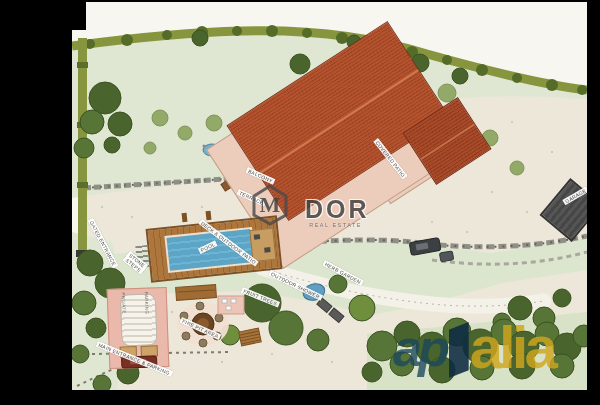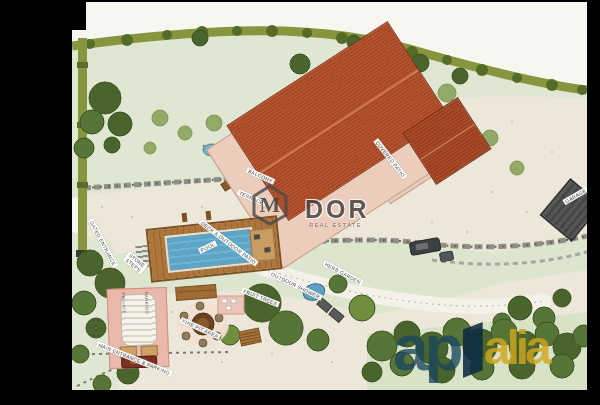--- a/index.html
+++ b/index.html
@@ -60,24 +60,24 @@
   .watermark{position:absolute;left:180px;top:182px;width:140px;height:50px;opacity:.82;z-index:40;
       display:flex;align-items:center;}
   .wm-name{font-size:25px;font-weight:bold;letter-spacing:3px;color:#3f3f3f;margin-left:9px;
       text-shadow:1px 1px 0 #fff,-1px -1px 0 #fff,1px -1px 0 #fff,-1px 1px 0 #fff;padding-left:44px;}
   .wm-tag{position:absolute;right:30px;bottom:6px;font-size:5.5px;letter-spacing:1.5px;color:#5a5a5a;
       text-shadow:0 0 2px #fff;}
 
   
   .brand{position:absolute;left:393px;top:320px;width:210px;height:85px;z-index:50;}
   .brand-row{display:flex;align-items:flex-start;height:62px;}
-  .brand-ap{font-size:64px;line-height:56px;font-weight:bold;letter-spacing:-4px;color:rgba(26,70,92,.78);}
+  .brand-ap{font-size:52px;line-height:56px;font-weight:bold;letter-spacing:-4px;color:rgba(26,70,92,.78);font-style:italic;}
   .brand-glyph{width:20px;height:56px;margin:0 1px 0 3px;background:rgba(13,42,66,.88);
       clip-path:polygon(0 14%,100% 0,100% 86%,0 100%);transform:translateY(2px);}
-  .brand-alia{font-size:48px;line-height:56px;font-weight:bold;letter-spacing:-4px;color:rgba(208,166,28,.82);}
+  .brand-alia{font-size:60px;line-height:56px;font-weight:bold;letter-spacing:-4px;color:rgba(208,166,28,.82);}
   .brand-sub{position:absolute;right:4px;top:64px;font-size:19px;color:#2a5a8c;letter-spacing:.5px;}
 
   .corner-art{position:absolute;left:0;top:0;width:14px;height:28px;background:#000;z-index:20;}
 </style>
 </head>
 <body>
 
 <div class="canvas">
   <div class="plan">
 

